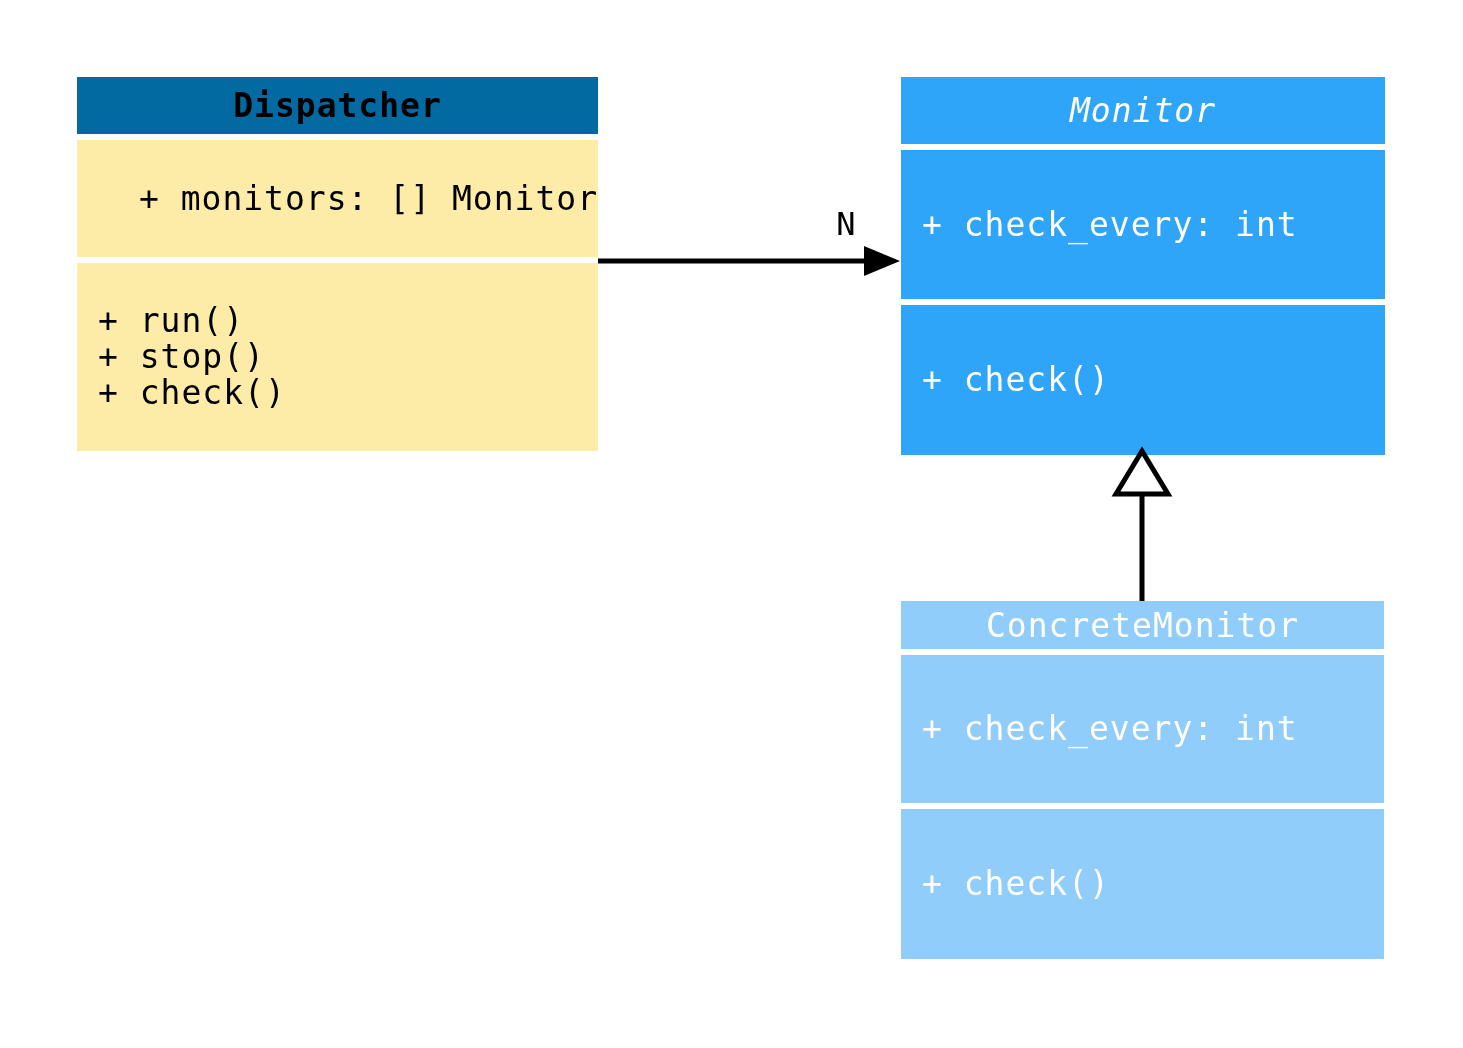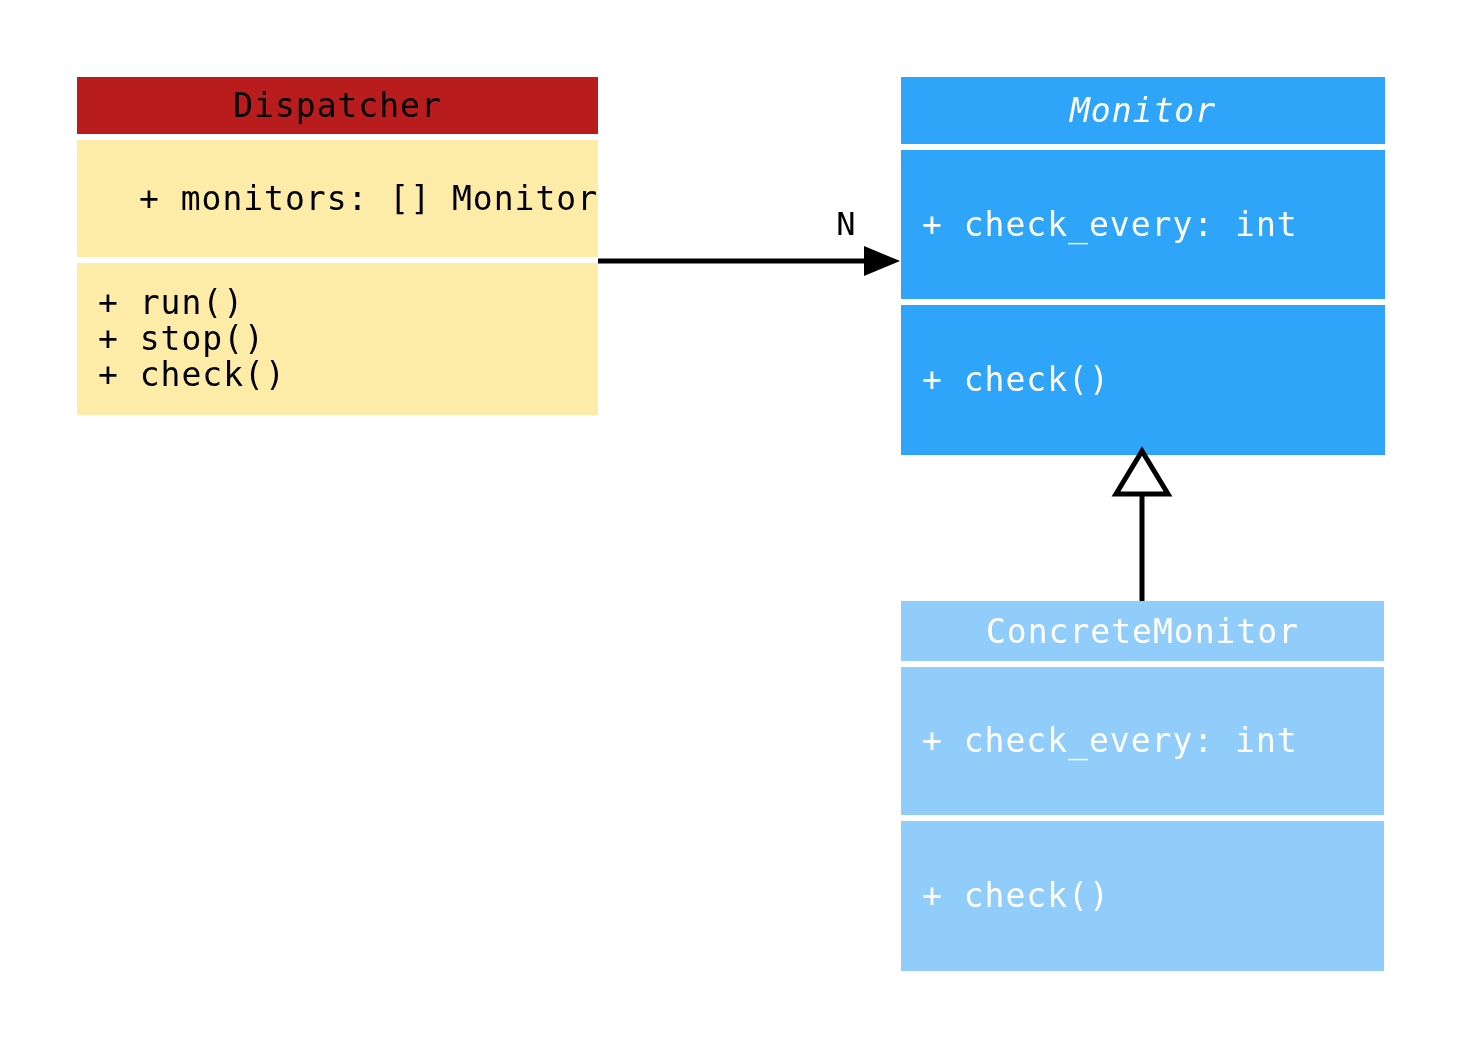--- a/index.html
+++ b/index.html
@@ -39,31 +39,31 @@
     letter-spacing: 1px;
     line-height: 36px;
     white-space: nowrap;
   }
   .italic-title { font-style: italic; }
 
   
   #box-dispatcher { left: 77px; top: 77px; width: 521px; }
   #box-dispatcher .title   { height: 57px; }
   #box-dispatcher .attrs   { height: 117px; }
-  #box-dispatcher .methods { height: 152px; }
+  #box-dispatcher .methods { height: 188px; }
 
   
   #box-monitor { left: 901px; top: 77px; width: 484px; }
   #box-monitor .title   { height: 67px; }
   #box-monitor .attrs   { height: 149px; }
   #box-monitor .methods { height: 150px; }
 
   
   #box-concrete-monitor { left: 901px; top: 601px; width: 483px; }
-  #box-concrete-monitor .title   { height: 60px; }
+  #box-concrete-monitor .title   { height: 48px; }
   #box-concrete-monitor .attrs   { height: 148px; }
   #box-concrete-monitor .methods { height: 150px; }
 
   .relations-layer {
     position: absolute;
     left: 0;
     top: 0;
     width: 1463px;
     height: 1048px;
     pointer-events: none;
@@ -77,21 +77,21 @@
     font-size: 32px;
     color: #000000;
   }
 </style>
 </head>
 <body>
 
 <div class="canvas">
 
   <div class="class-box" id="box-dispatcher">
-    <div class="sec title" style="background: #b91c1c; color: rgb(0, 0, 0);">Dispatcher</div>
+    <div class="sec title" style="background: #0369a1; color: rgb(0, 0, 0); font-weight: bold;">Dispatcher</div>
     <div class="sec members attrs" style="background: rgb(253, 235, 168); color: rgb(0, 0, 0); align-items: flex-end;">
       <div>+ monitors: [] Monitor</div>
     </div>
     <div class="sec members methods" style="background: rgb(253, 235, 168); color: rgb(0, 0, 0);">
       <div>+ run()</div>
       <div>+ stop()</div>
       <div>+ check()</div>
     </div>
   </div>
 

